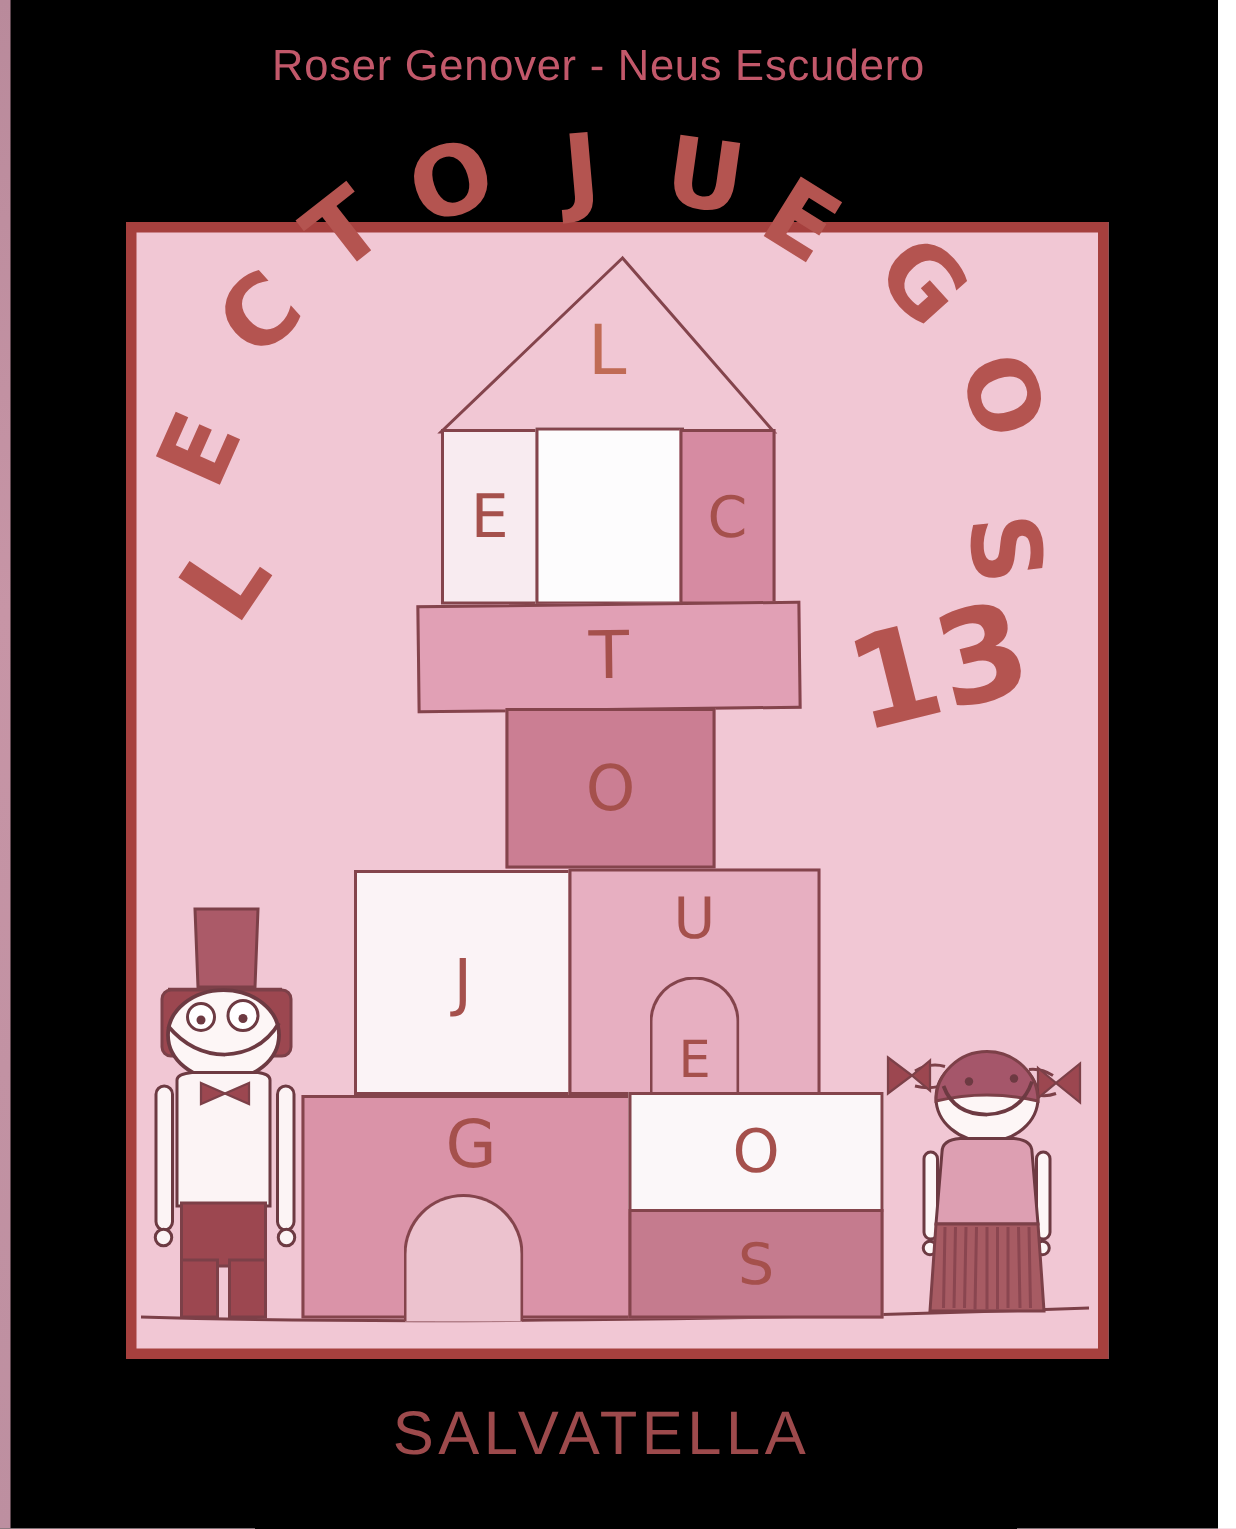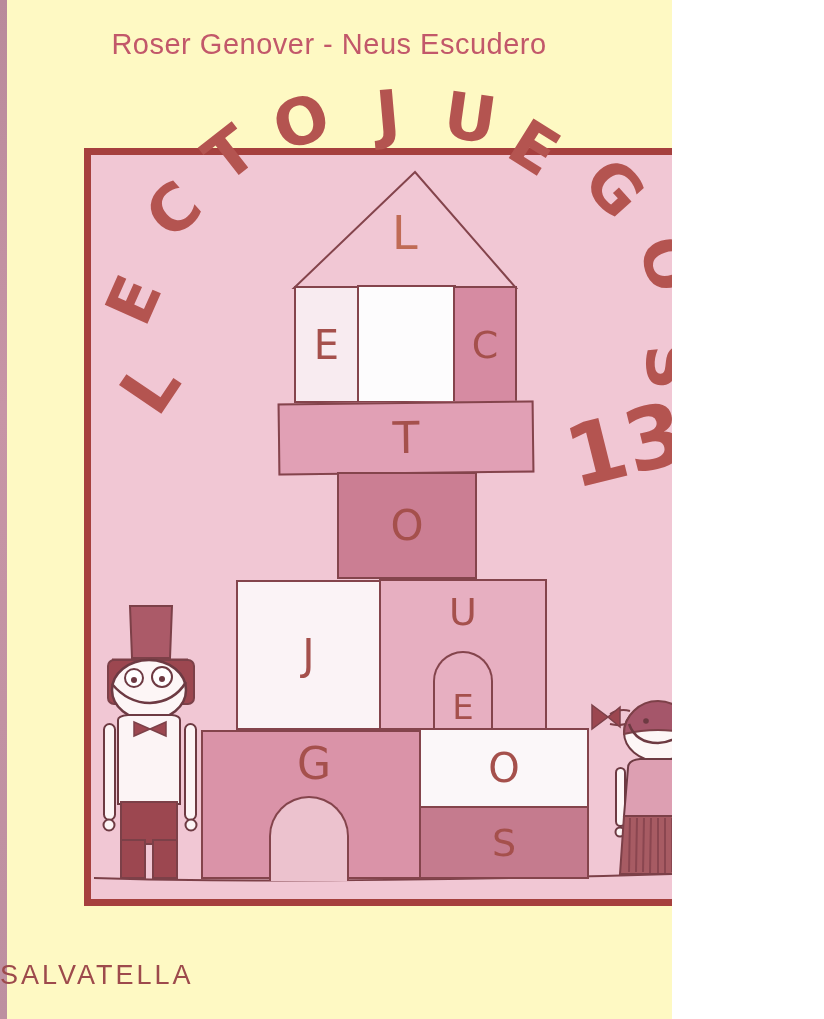--- a/index.html
+++ b/index.html
@@ -1,19 +1,19 @@
 <!DOCTYPE html>
 <html><head>
 <meta charset="utf-8">
 <style>
   html,body{margin:0;padding:0;}
   .page{
     position:relative;
-    width:672px;height:1019px;
-    background:#fef9c3;
+    width:812px;height:1019px;
+    background:#000000;
     overflow:hidden;
     font-family:"Liberation Sans", sans-serif;
   }
   .scan-edge{
     position:absolute;left:0;top:0;width:7px;height:100%;
     background:linear-gradient(180deg,#b98a9b,#c795a6 40%,#bd8fa0);
   }
   
   .authors{
     position:absolute;left:0;right:14px;top:28px;
@@ -84,22 +84,22 @@
   }
   .b-o2  {left:419px;top:728px;width:170px;height:80px;background:#fbf7f9;}
   .b-s   {left:419px;top:806px;width:170px;height:73px;background:#c57b8e;}
   .fs40{font-size:40px;} .fs42{font-size:42px;} .fs44{font-size:44px;}
   .fs38{font-size:38px;} .fs34{font-size:34px;}
   .ground-svg{position:absolute;left:90px;top:862px;z-index:3;}
   .boy-svg{position:absolute;left:88px;top:600px;z-index:8;}
   .girl-svg{position:absolute;left:582px;top:684px;z-index:8;}
   
   .publisher{
-    position:absolute;left:0;right:10px;top:960px;
-    text-align:left;font-size:27px;letter-spacing:3px;color:#9d4a4c;
+    position:absolute;left:0;right:10px;top:932px;
+    text-align:center;font-size:41px;letter-spacing:3px;color:#9d4a4c;
   }
 </style>
 </head>
 <body>
 
 <div class="page">
 
   <div class="scan-edge"></div>
 
   <div class="authors">Roser Genover - Neus Escudero</div>

